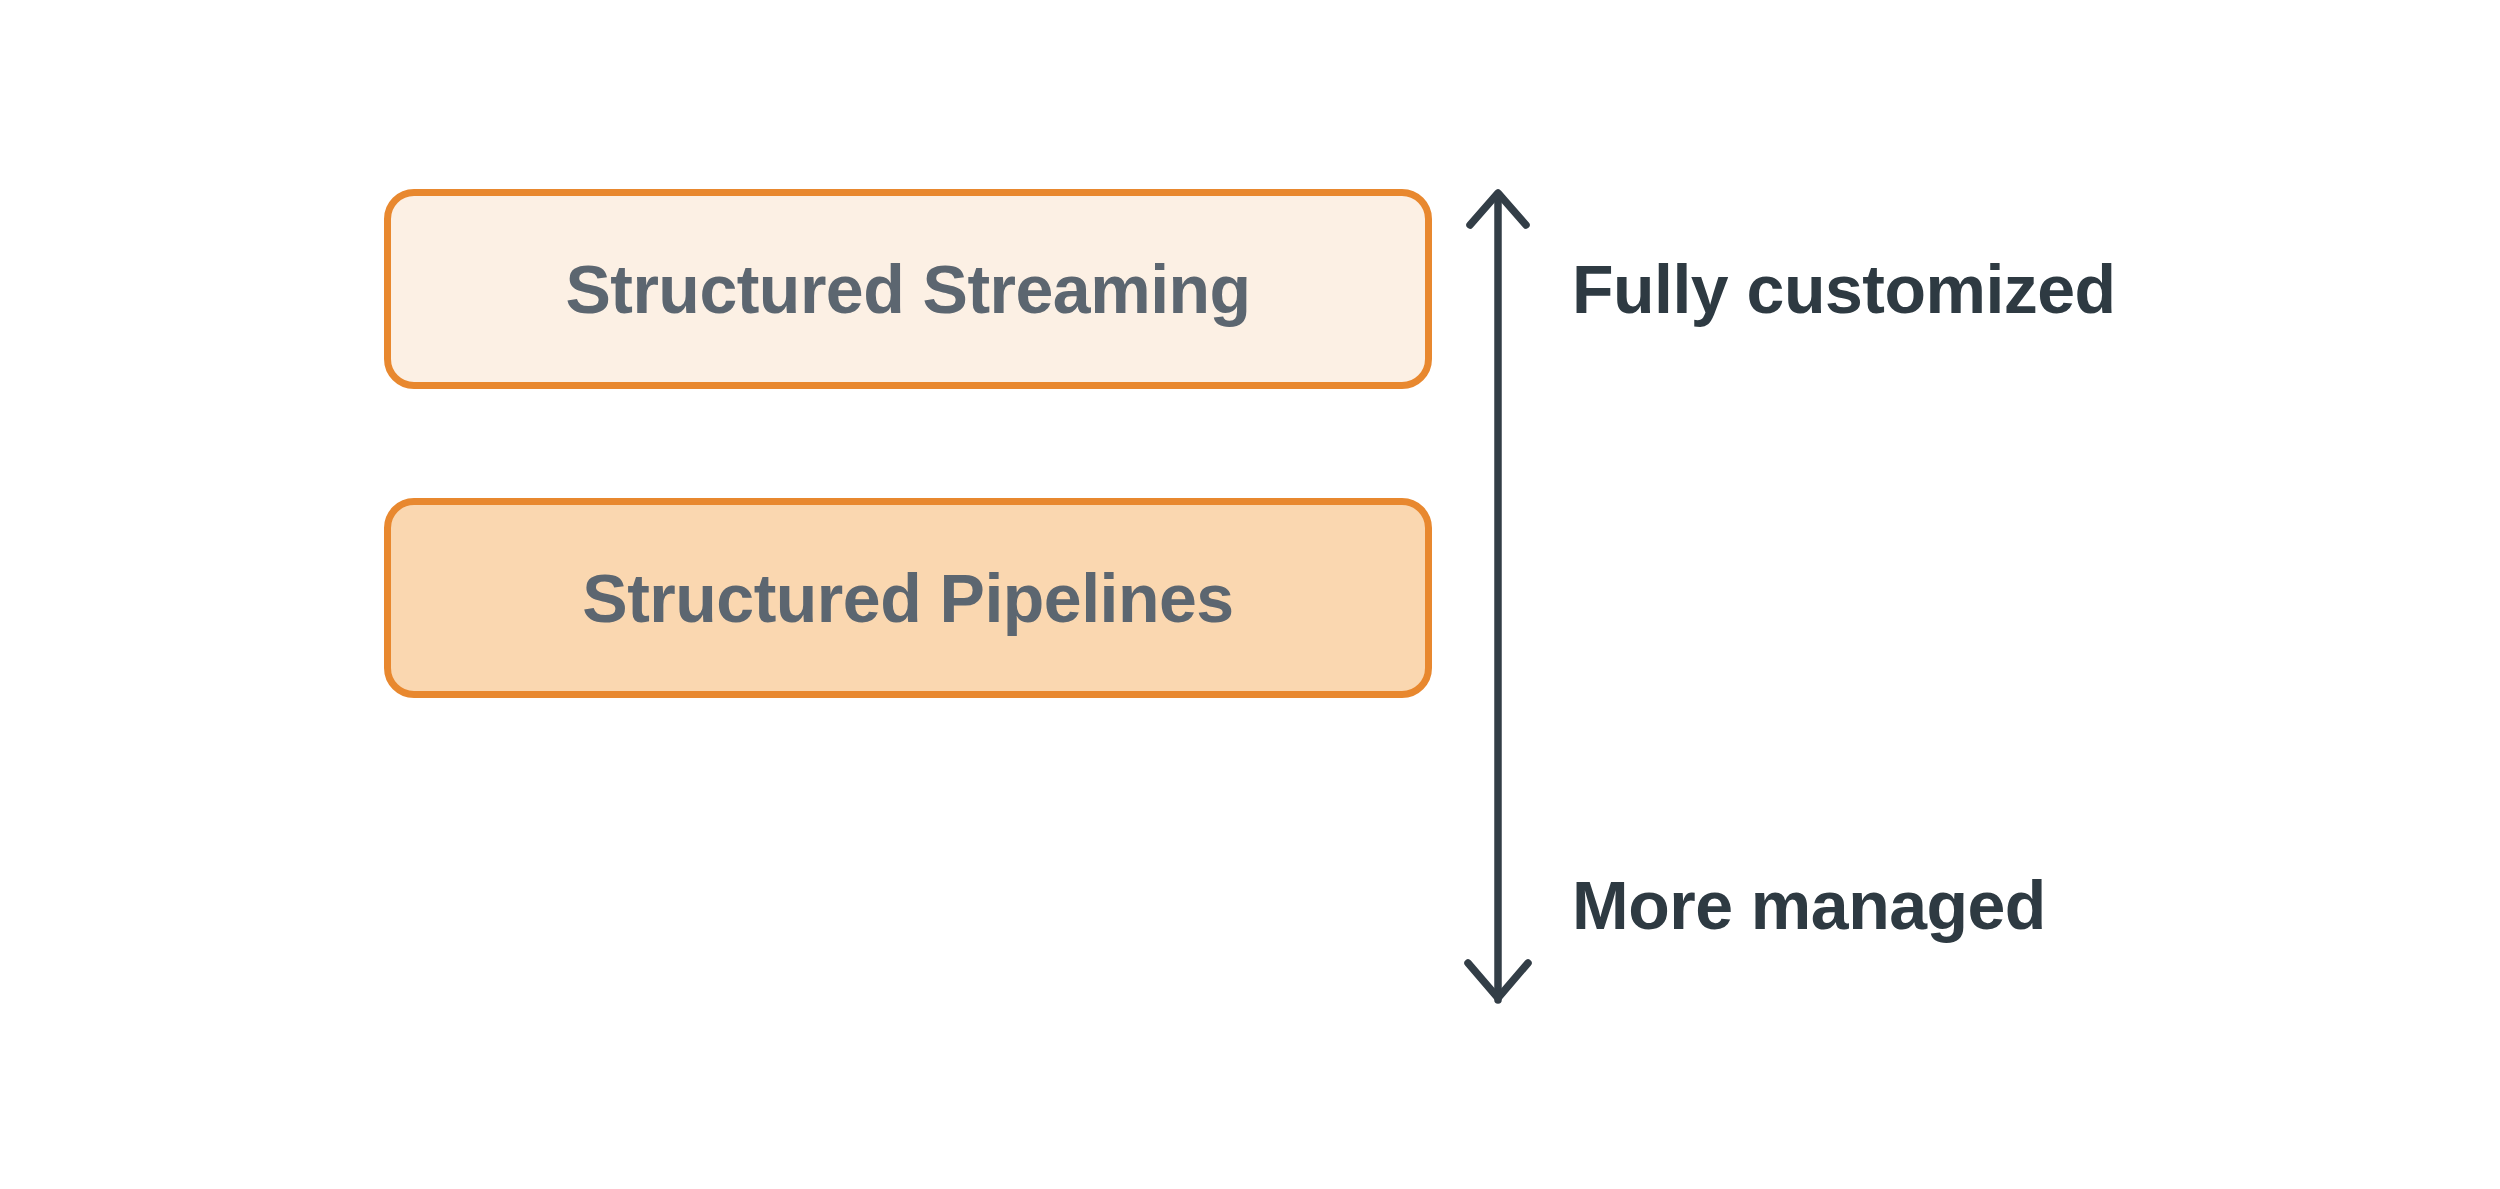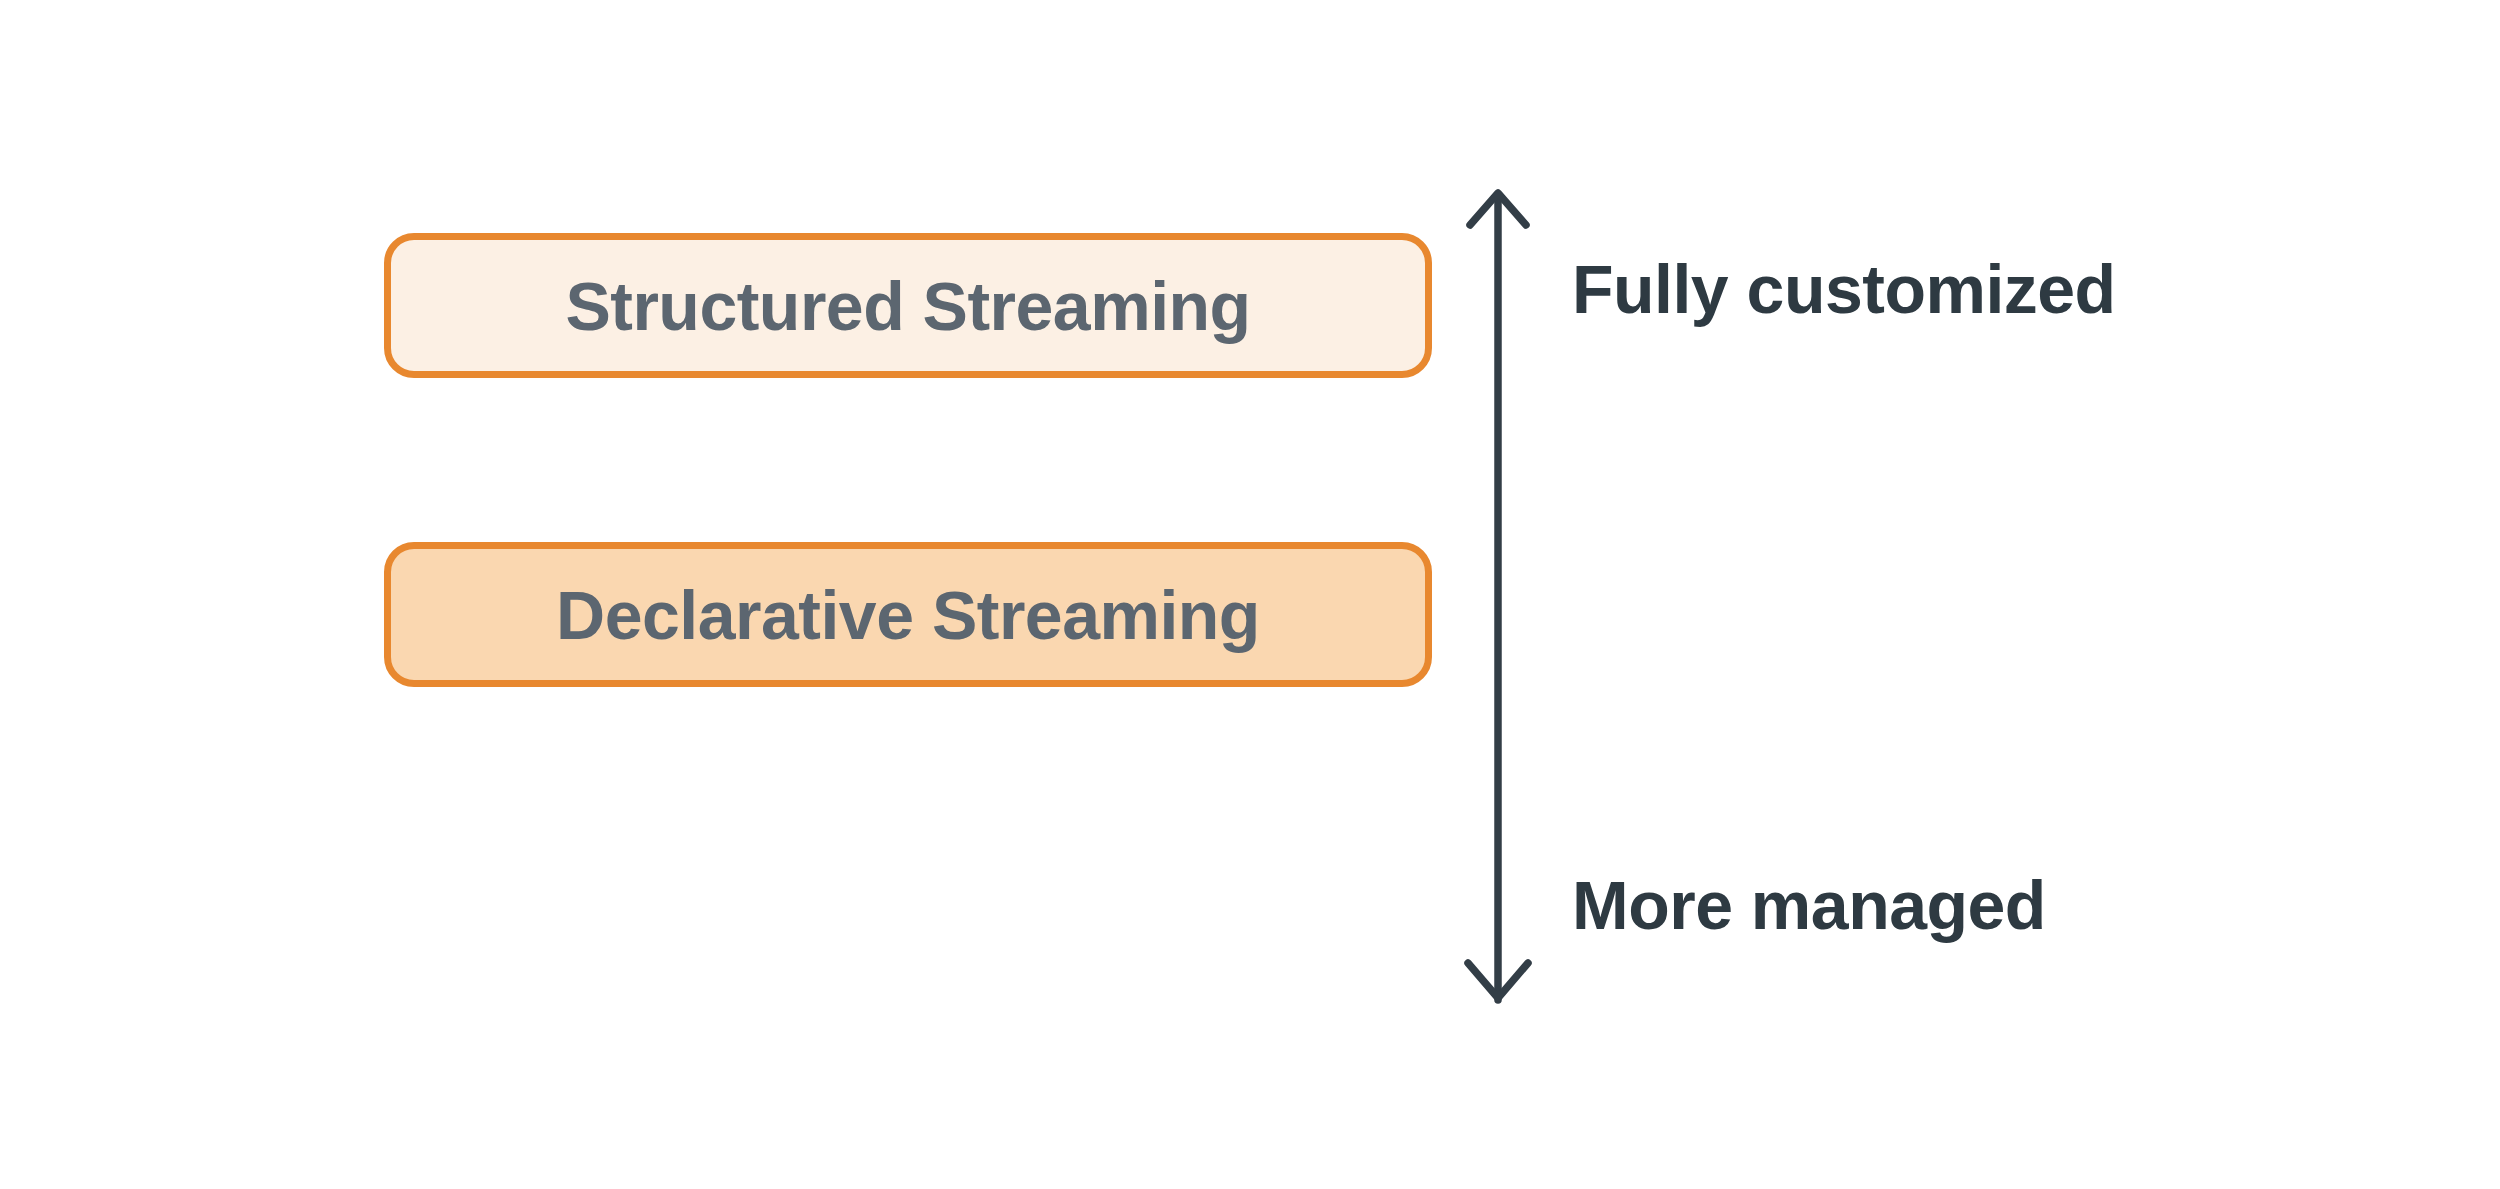--- a/index.html
+++ b/index.html
@@ -9,31 +9,30 @@
     width: 2500px;
     height: 1189px;
     background: var(--background, #ffffff);
     font-family: "Liberation Sans", "DejaVu Sans", sans-serif;
     overflow: hidden;
   }
   .stack-box {
     position: absolute;
     left: 384px;
     width: 1048px;
-    height: 145px;
+    height: 200px;
     border-radius: 30px;
     border: 7px solid;
     display: flex;
     align-items: center;
     justify-content: center;
     font-weight: 700;
     font-size: 68px;
     letter-spacing: -0.5px;
     white-space: nowrap;
-    margin-top: 44px;
   }
   .box-structured-streaming {
     top: 189px;
     background: var(--box1-fill, #fcf0e4);
     border-color: var(--box12-border, #e8882f);
     color: var(--box-label-gray, #5c6670);
   }
   .box-declarative-pipelines {
     top: 498px;
     background: var(--box2-fill, #fad7b0);
@@ -76,21 +75,21 @@
 </head>
 <body>
 
 <div class="canvas">
 
   <div class="stack-box box-structured-streaming">
     <span>Structured Streaming</span>
   </div>
 
   <div class="stack-box box-declarative-pipelines">
-    <span>Declarative Streaming</span>
+    <span>Structured Pipelines</span>
   </div>
 
 
   <svg class="axis-arrow-svg" viewBox="0 0 80 825" aria-hidden="true">
     <line x1="40" y1="10" x2="40" y2="815"></line>
     <polyline points="12,40 40,8 68,40"></polyline>
     <polyline points="10,778 40,813 70,778"></polyline>
   </svg>
 
   <div class="axis-label axis-label-top">Fully customized</div>

